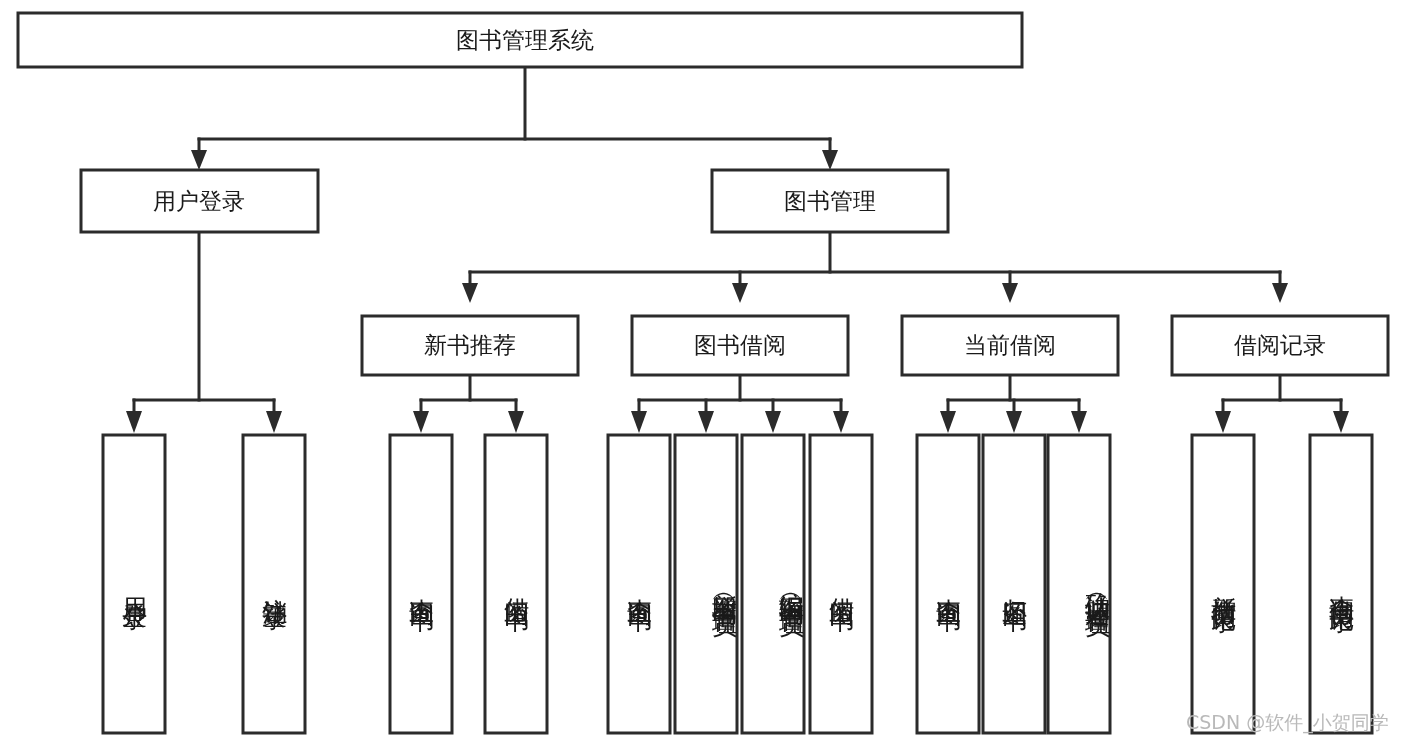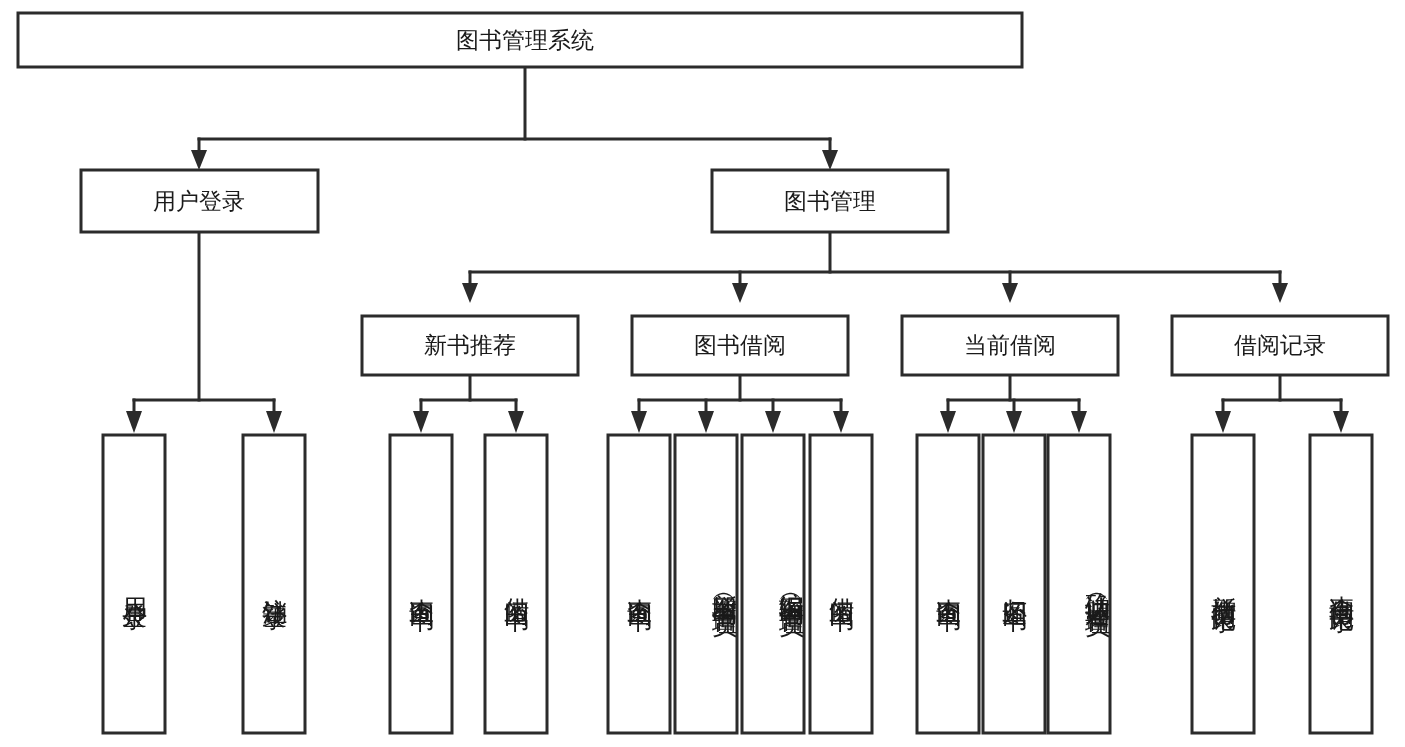--- a/index.html
+++ b/index.html
@@ -230,14 +230,15 @@
   <div class="leaf-label top" style="left:742px;top:435px;width:62px;height:298px;">编辑图书（管理员）</div>
   <div class="leaf-label center" style="left:810px;top:435px;width:62px;height:298px;">借阅图书</div>
 
   <div class="leaf-label center" style="left:917px;top:435px;width:62px;height:298px;">查询图书</div>
   <div class="leaf-label center" style="left:983px;top:435px;width:62px;height:298px;">归还图书</div>
   <div class="leaf-label top" style="left:1048px;top:435px;width:62px;height:298px;">确认归还（管理员）</div>
 
   <div class="leaf-label center" style="left:1192px;top:435px;width:62px;height:298px;">新增借阅记录</div>
   <div class="leaf-label center" style="left:1310px;top:435px;width:62px;height:298px;">查询借阅记录</div>
 
+  <div class="watermark">CSDN @软件_小贺同学</div>
 
 </div>
 
 </body></html>

